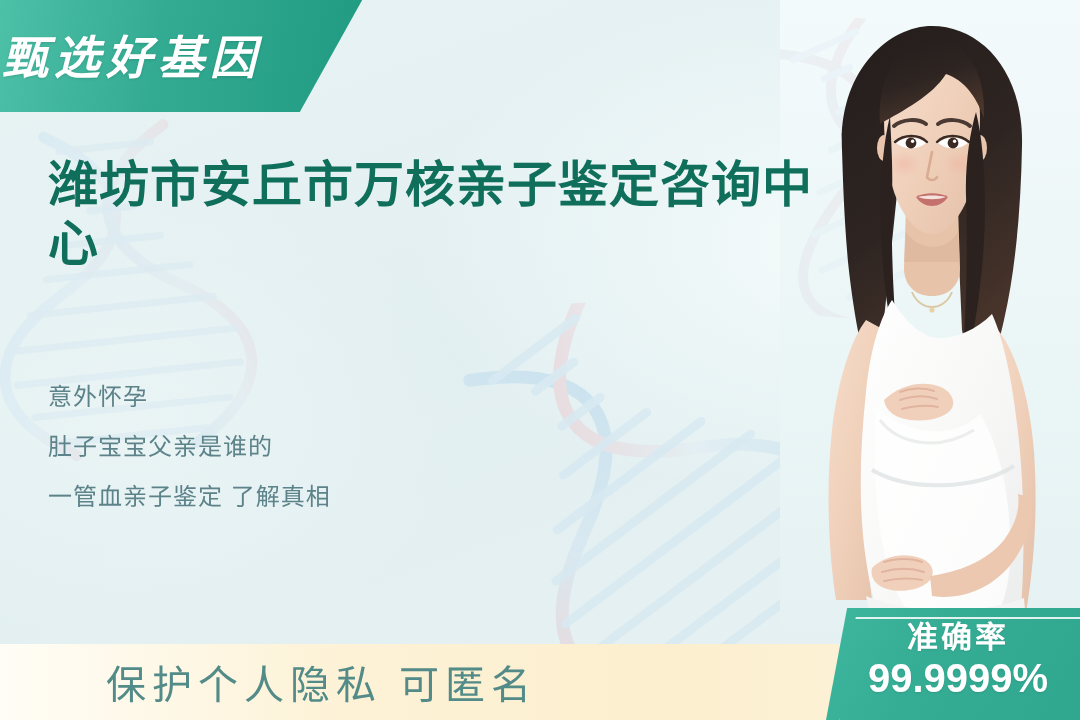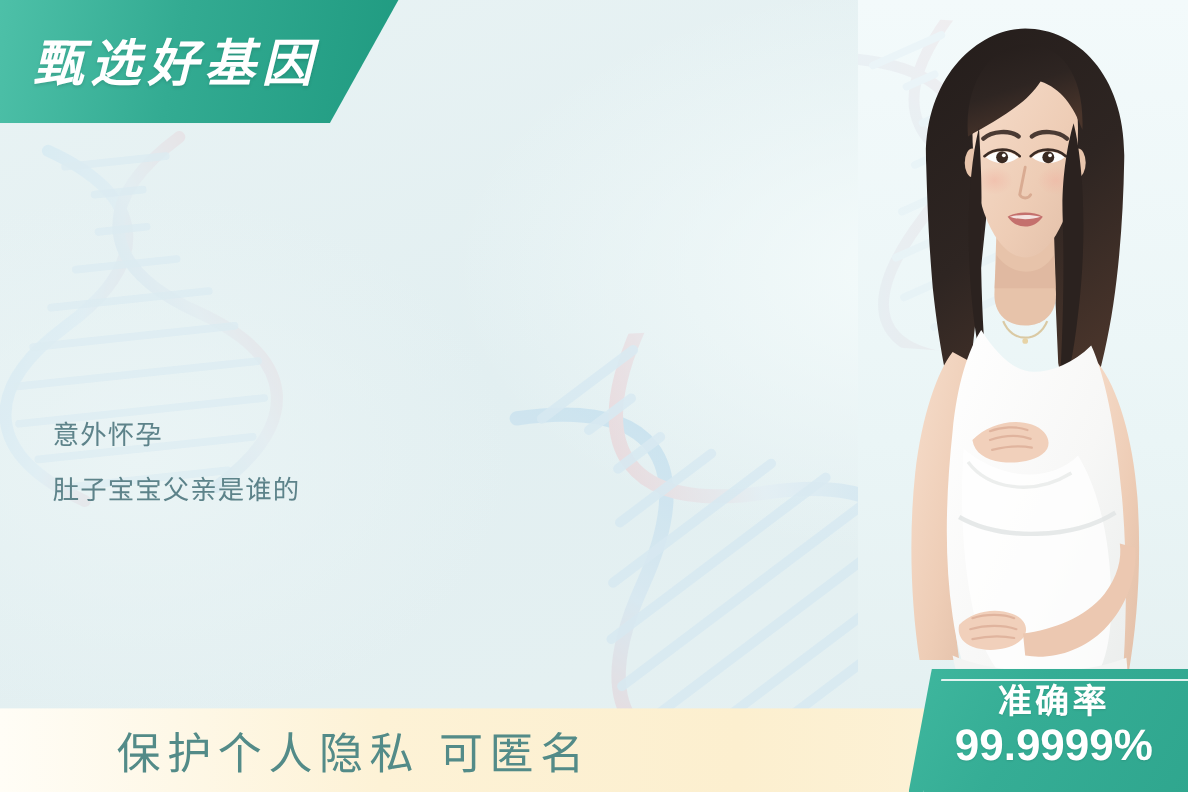--- a/index.html
+++ b/index.html
@@ -86,21 +86,21 @@
     top: -14px;
     width: 390px;
     height: 126px;
     background: linear-gradient(100deg, #51c3ab 0%, #33ab92 46%, #1f9a80 100%);
     clip-path: polygon(0 0, 100% 0, 82% 100%, 0 100%);
     border-bottom-right-radius: 26px;
     display: flex;
     align-items: center;
   }
   .logo-text {
-    margin-left: 50px;
+    margin-left: 22px;
     margin-top: 10px;
     color: #ffffff;
     font-size: 46px;
     font-weight: 700;
     letter-spacing: 6px;
     font-style: italic;
     font-family: Liberation Serif, serif;
     text-shadow: 0 1px 3px rgba(0,0,0,.12);
     white-space: nowrap;
   }
@@ -418,24 +418,26 @@
         <path d="M132 292 C140 312, 164 312, 172 292" stroke="#d8c49a" stroke-width="2" fill="none" opacity=".9"></path>
         <circle cx="152" cy="310" r="2.6" fill="#e7d3a6"></circle>
       </svg>
     </div>
   </div>
 
   <div class="logo-banner">
     <div class="logo-text">甄选好基因</div>
   </div>
 
+  <div class="headline">潍坊市安丘市万核亲子鉴定咨询中心</div>
 
   <div class="copy">
     <div class="copy-line">意外怀孕</div>
     <div class="copy-line">肚子宝宝父亲是谁的</div>
+    <div class="copy-line">一管血亲子鉴定 了解真相</div>
   </div>
 
   <div class="bottom-bar">
     <div class="bottom-bar-text">保护个人隐私 可匿名</div>
   </div>
 
   <div class="badge">
     <div class="badge-inner-line"></div>
     <div class="badge-body">
       <div class="badge-label">准确率</div>

